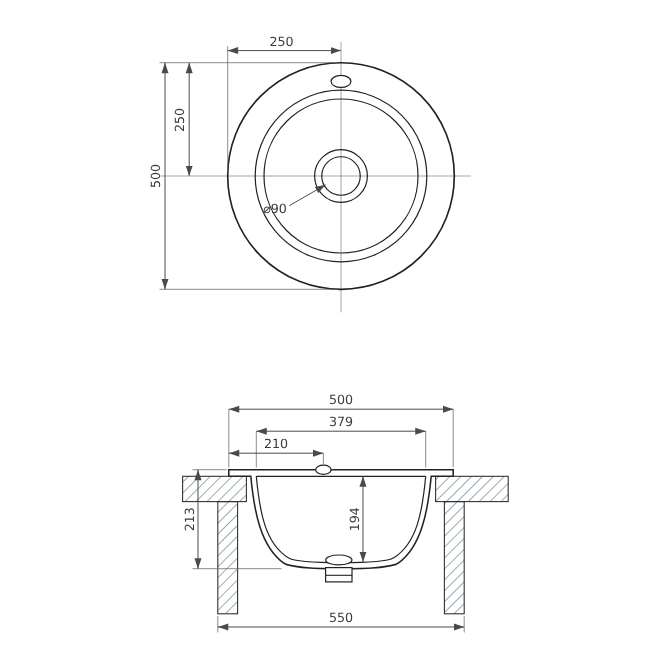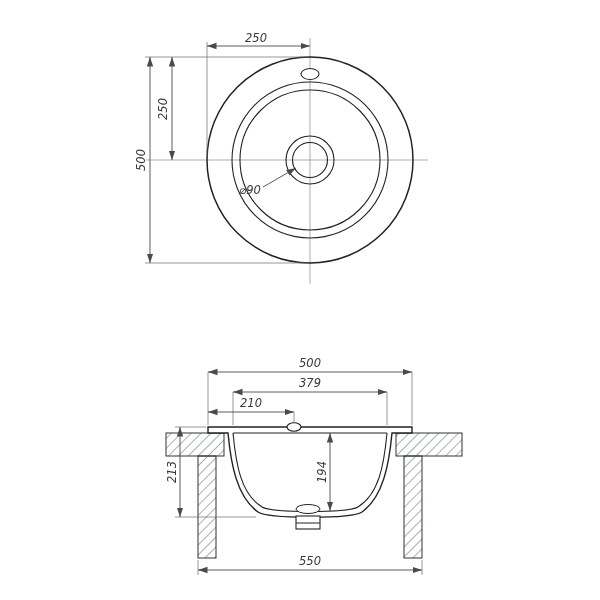--- a/index.html
+++ b/index.html
@@ -1,16 +1,16 @@
 <!DOCTYPE html>
 <html><head>
 <meta charset="utf-8">
 <style>
   html, body { margin: 0; padding: 0; background: #ffffff; }
-  .canvas { width: 600px; height: 600px; position: relative; background: #fff; font-style: italic; }
+  .canvas { width: 600px; height: 600px; position: relative; background: #fff; }
   svg text {
     font-family: "DejaVu Sans", "Liberation Sans", sans-serif;
     font-size: 11.5px;
     fill: #3a3a3a;
   }
   .obj  { stroke: #222; fill: none; }
   .objf { stroke: #222; fill: #fff; }
   .dim  { stroke: #4a4a4a; stroke-width: 0.9; fill: none; }
   .ext  { stroke: #6a6a6a; stroke-width: 0.7; fill: none; }
   .cl   { stroke: #8a8a8a; stroke-width: 0.7; fill: none; }

